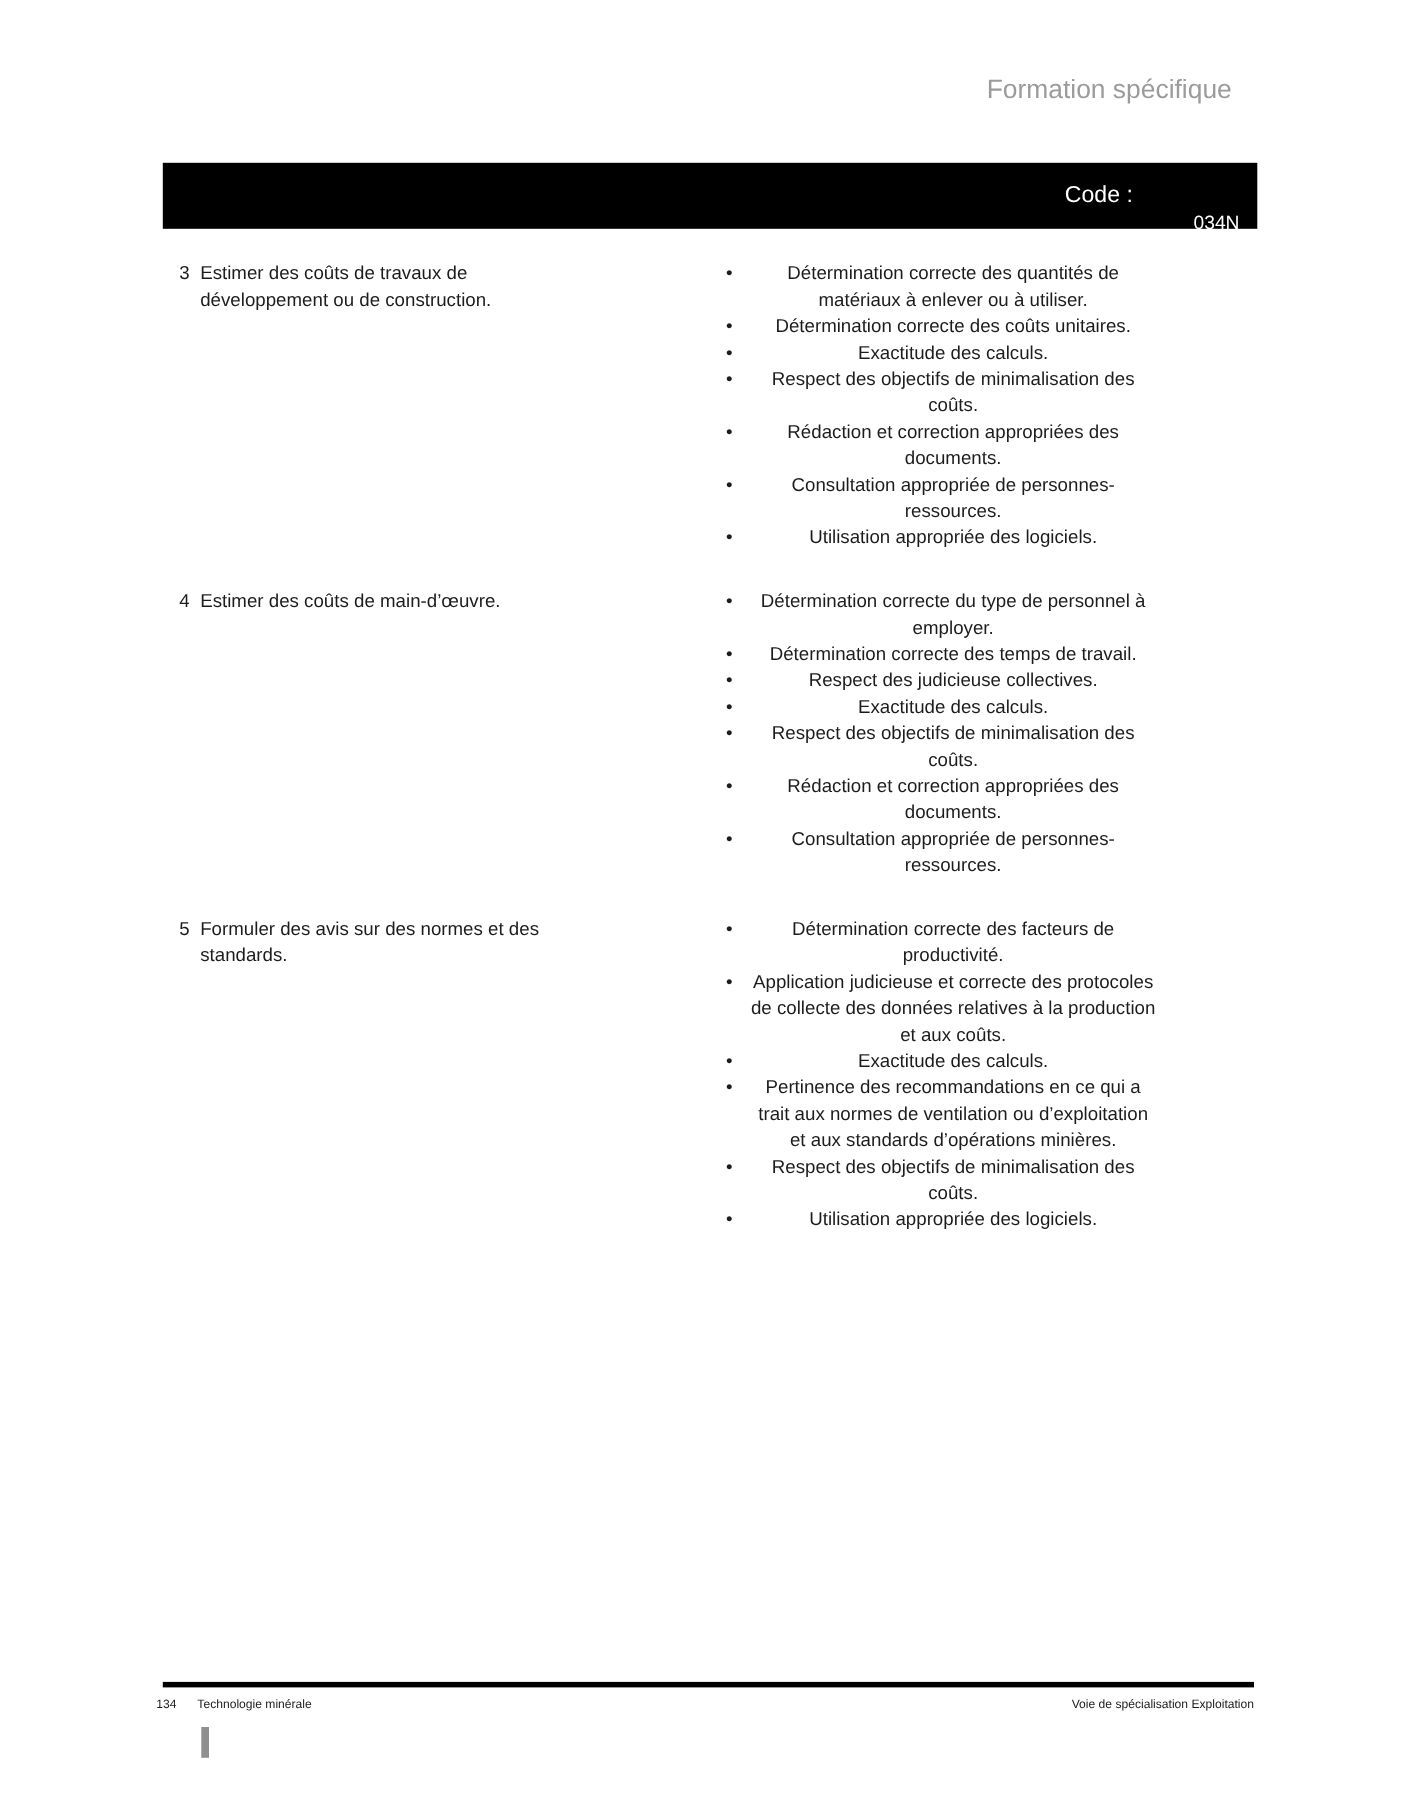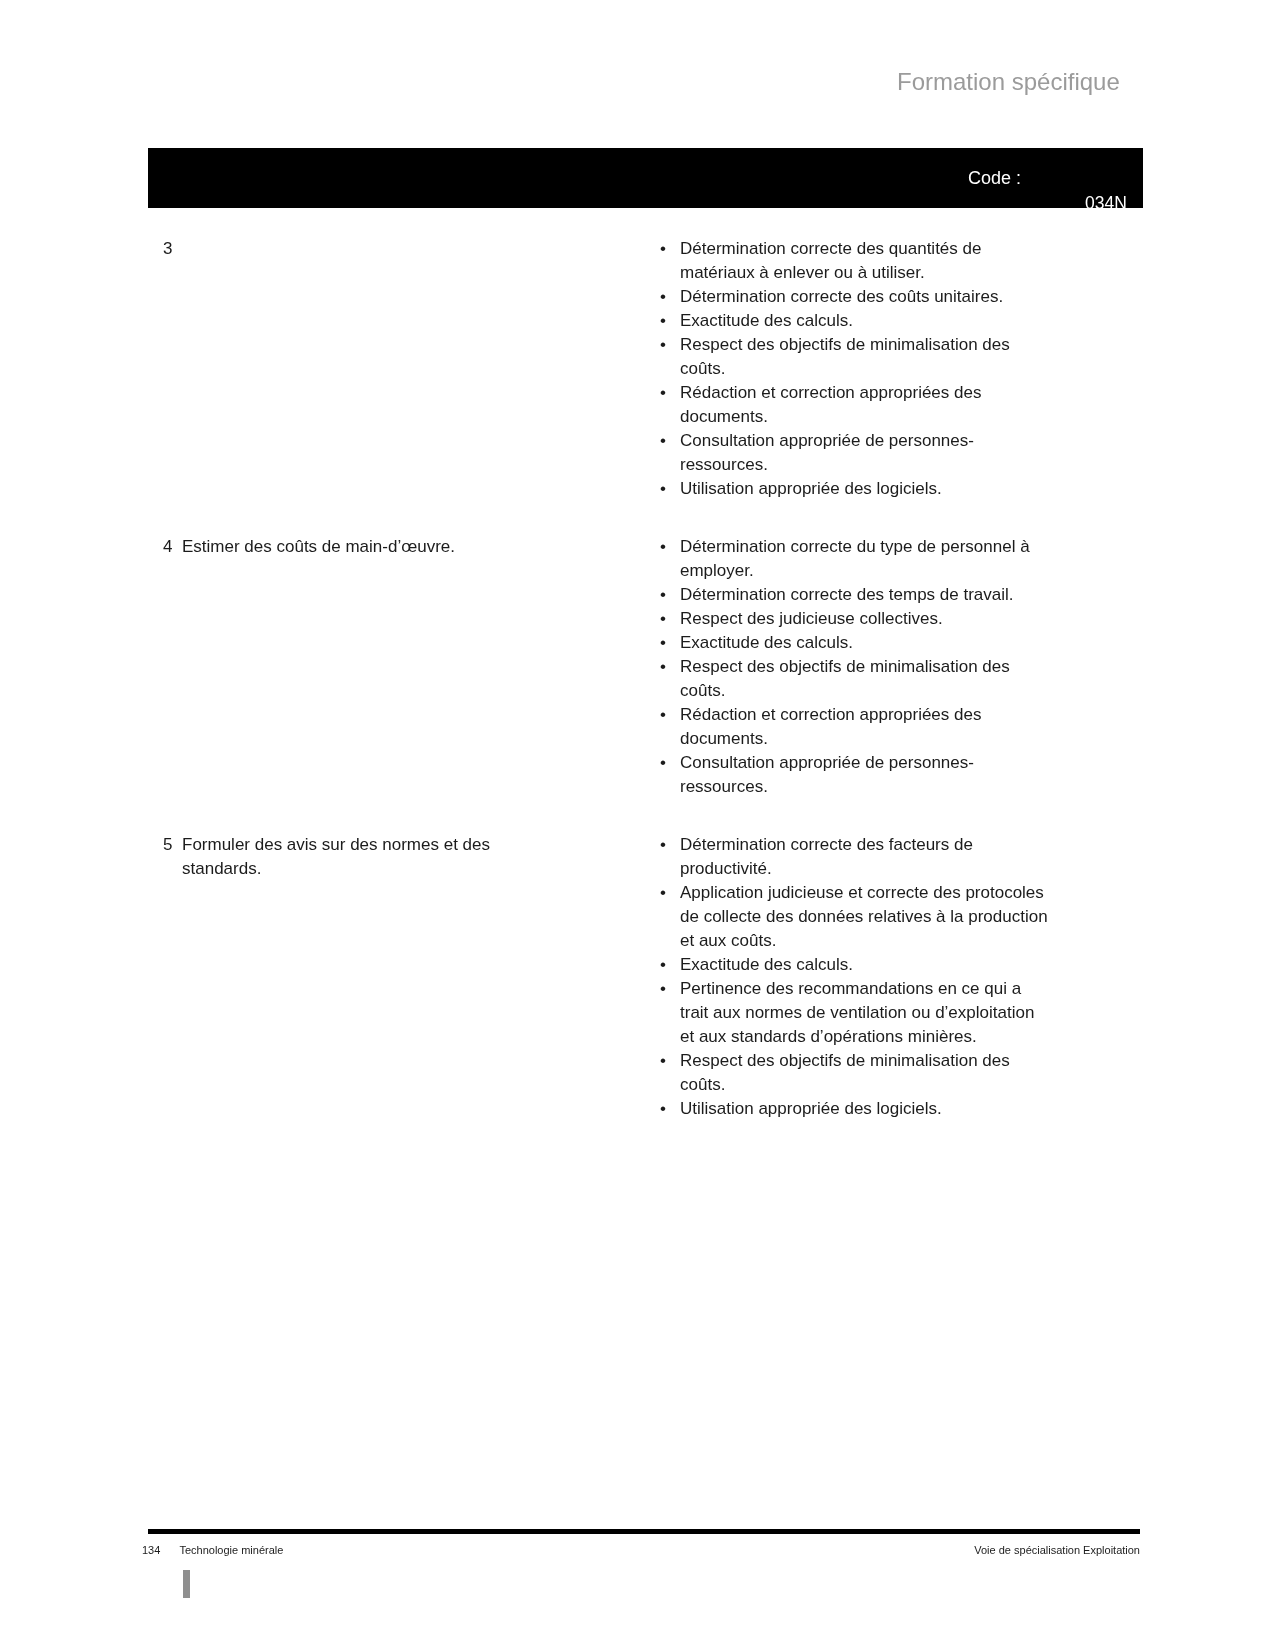--- a/index.html
+++ b/index.html
@@ -40,21 +40,21 @@
     width: 995px;
     height: 60px;
     background: var(--banner_bg, #000000);
     color: var(--banner_text, #ffffff);
   }
   .code-banner .code-label {
     position: absolute;
     left: 820px;
     top: 50%;
     transform: translateY(-50%);
-    font-size: 18px;
+    font-size: 21px;
     white-space: nowrap;
   }
   .code-banner .code-value {
     position: absolute;
     left: 937px;
     top: 50%;
     transform: translateY(-50%);
     font-size: 17.5px;
     white-space: nowrap;
     margin-top: 25px;
@@ -93,20 +93,21 @@
   }
   ul.criteria-list {
     margin: 0;
     padding: 0;
     list-style: none;
   }
   ul.criteria-list li {
     position: relative;
     padding-left: 22px;
     width: 373px;
+    text-align: center;
   }
   ul.criteria-list li::before {
     content: "\2022";
     position: absolute;
     left: 2px;
     top: 0;
   }
 
   
   .footer-rule {
@@ -157,20 +158,21 @@
 
   <div class="code-banner">
     <span class="code-label">Code :</span>
     <span class="code-value">034N</span>
   </div>
 
   <div class="content" id="objectives">
       <div class="objective-row">
         <div class="obj-left">
           <div class="obj-num">3</div>
+          <div class="obj-statement">Estimer des coûts de travaux de développement ou de construction.</div>
         </div>
         <div class="obj-right">
           <ul class="criteria-list">
             <li class="criterion">Détermination correcte des quantités de matériaux à enlever ou à utiliser.</li>
             <li class="criterion">Détermination correcte des coûts unitaires.</li>
             <li class="criterion">Exactitude des calculs.</li>
             <li class="criterion">Respect des objectifs de minimalisation des coûts.</li>
             <li class="criterion">Rédaction et correction appropriées des documents.</li>
             <li class="criterion">Consultation appropriée de personnes-ressources.</li>
             <li class="criterion">Utilisation appropriée des logiciels.</li>

